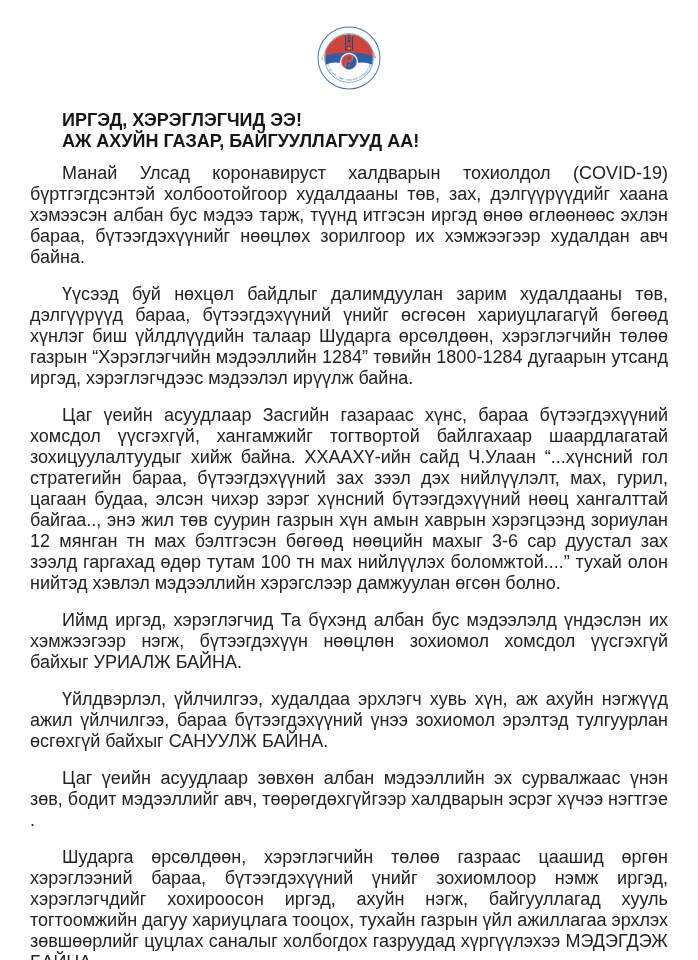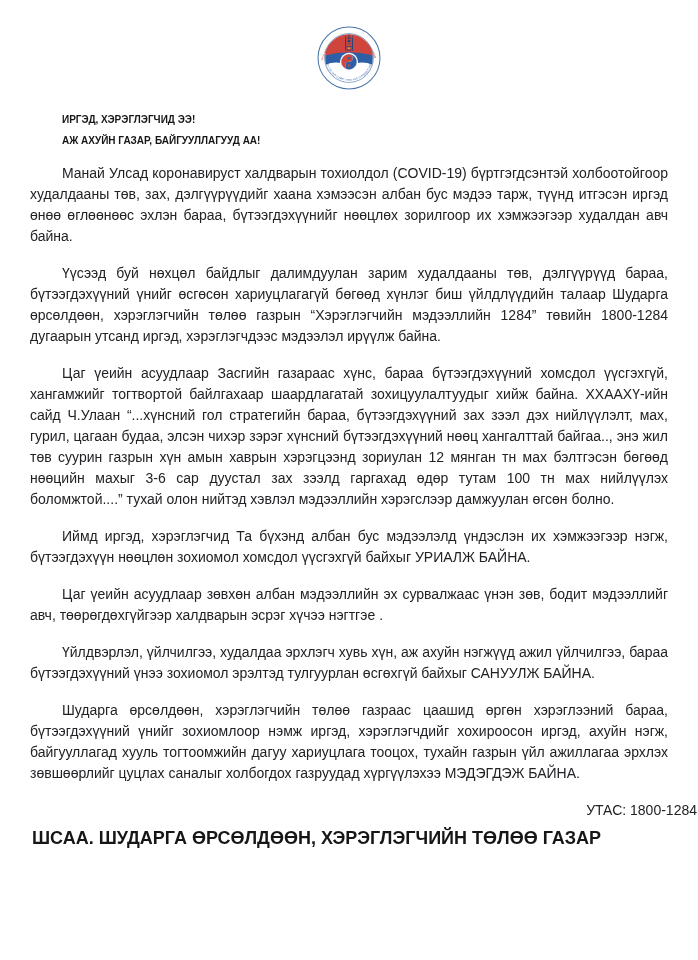--- a/index.html
+++ b/index.html
@@ -18,34 +18,34 @@
   .doc-title{
     margin-top:11px;
     text-align:center;
     font-size:15px;
     font-weight:bold;
     letter-spacing:.5px;
     color:#161618;
   }
   .salutation{
     margin:20px 30px 0 62px;
-    font-size:10px;
+    font-size:18px;
     font-weight:bold;
     line-height:20.5px;
     color:#161618;
   }
   .content{
     margin-top:7px;
     padding:0 30px;
   }
   .para{
     margin:12px 0 16px 0;
     text-indent:32px;
     text-align:justify;
-    font-size:14px;
+    font-size:18px;
     line-height:21px;
     color:#222226;
   }
   .para .b{font-weight:normal;}
   .phone-line{
     margin:1px;
     text-indent:32px;
     font-size:14px;
     line-height:21px;
     color:#222226;
@@ -117,21 +117,21 @@
   <div class="salutation">
     <div>ИРГЭД, ХЭРЭГЛЭГЧИД ЭЭ!</div>
     <div>АЖ АХУЙН ГАЗАР, БАЙГУУЛЛАГУУД АА!</div>
   </div>
 
   <div class="content">
       <p class="para"><span>Манай Улсад коронавируст халдварын тохиолдол (COVID-19) бүртгэгдсэнтэй холбоотойгоор худалдааны төв, зах, дэлгүүрүүдийг хаана хэмээсэн албан бус мэдээ тарж, түүнд итгэсэн иргэд өнөө өглөөнөөс эхлэн бараа, бүтээгдэхүүнийг нөөцлөх зорилгоор их хэмжээгээр худалдан авч байна.</span></p>
       <p class="para"><span>Үүсээд буй нөхцөл байдлыг далимдуулан зарим худалдааны төв, дэлгүүрүүд бараа, бүтээгдэхүүний үнийг өсгөсөн хариуцлагагүй бөгөөд хүнлэг биш үйлдлүүдийн талаар Шударга өрсөлдөөн, хэрэглэгчийн төлөө газрын </span><span class="b">“Хэрэглэгчийн мэдээллийн 1284”</span><span> төвийн </span><span class="b">1800-1284</span><span> дугаарын утсанд иргэд, хэрэглэгчдээс мэдээлэл ирүүлж байна.</span></p>
       <p class="para"><span>Цаг үеийн асуудлаар Засгийн газараас хүнс, бараа бүтээгдэхүүний хомсдол үүсгэхгүй, хангамжийг тогтвортой байлгахаар шаардлагатай зохицуулалтуудыг хийж байна. ХХААХҮ-ийн сайд Ч.Улаан “...хүнсний гол стратегийн бараа, бүтээгдэхүүний зах зээл дэх нийлүүлэлт, мах, гурил, цагаан будаа, элсэн чихэр зэрэг хүнсний бүтээгдэхүүний нөөц хангалттай байгаа.., энэ жил төв суурин газрын хүн амын хаврын хэрэгцээнд зориулан 12 мянган тн мах бэлтгэсэн бөгөөд нөөцийн махыг 3-6 сар дуустал зах зээлд гаргахад өдөр тутам 100 тн мах нийлүүлэх боломжтой....”  тухай олон нийтэд хэвлэл мэдээллийн хэрэгслээр дамжуулан өгсөн болно.</span></p>
       <p class="para"><span>Иймд иргэд, хэрэглэгчид Та бүхэнд албан бус мэдээлэлд үндэслэн их хэмжээгээр нэгж, бүтээгдэхүүн нөөцлөн зохиомол хомсдол үүсгэхгүй байхыг УРИАЛЖ БАЙНА.</span></p>
+      <p class="para"><span>Үйлдвэрлэл, үйлчилгээ, худалдаа эрхлэгч хувь хүн, аж ахуйн нэгжүүд ажил үйлчилгээ, бараа бүтээгдэхүүний үнээ зохиомол эрэлтэд тулгуурлан өсгөхгүй байхыг САНУУЛЖ БАЙНА.</span></p>
       <p class="para"><span>Цаг үеийн асуудлаар зөвхөн албан мэдээллийн эх сурвалжаас үнэн зөв, бодит мэдээллийг авч, төөрөгдөхгүйгээр халдварын эсрэг хүчээ нэгтгэе .</span></p>
-      <p class="para"><span>Үйлдвэрлэл, үйлчилгээ, худалдаа эрхлэгч хувь хүн, аж ахуйн нэгжүүд ажил үйлчилгээ, бараа бүтээгдэхүүний үнээ зохиомол эрэлтэд тулгуурлан өсгөхгүй байхыг САНУУЛЖ БАЙНА.</span></p>
       <p class="para"><span>Шударга өрсөлдөөн, хэрэглэгчийн төлөө газраас цаашид өргөн хэрэглээний бараа, бүтээгдэхүүний үнийг зохиомлоор нэмж иргэд, хэрэглэгчдийг хохироосон иргэд, ахуйн нэгж, байгууллагад хууль тогтоомжийн дагуу хариуцлага тооцох,  тухайн газрын үйл ажиллагаа эрхлэх зөвшөөрлийг цуцлах саналыг холбогдох газруудад хүргүүлэхээ МЭДЭГДЭЖ БАЙНА.</span></p>
     </div>
 
   <p class="phone-line">УТАС: 1800-1284</p>
   <p class="signature">ШСАА. ШУДАРГА ӨРСӨЛДӨӨН, ХЭРЭГЛЭГЧИЙН ТӨЛӨӨ ГАЗАР</p>
 
 </div>
 
 </body></html>

